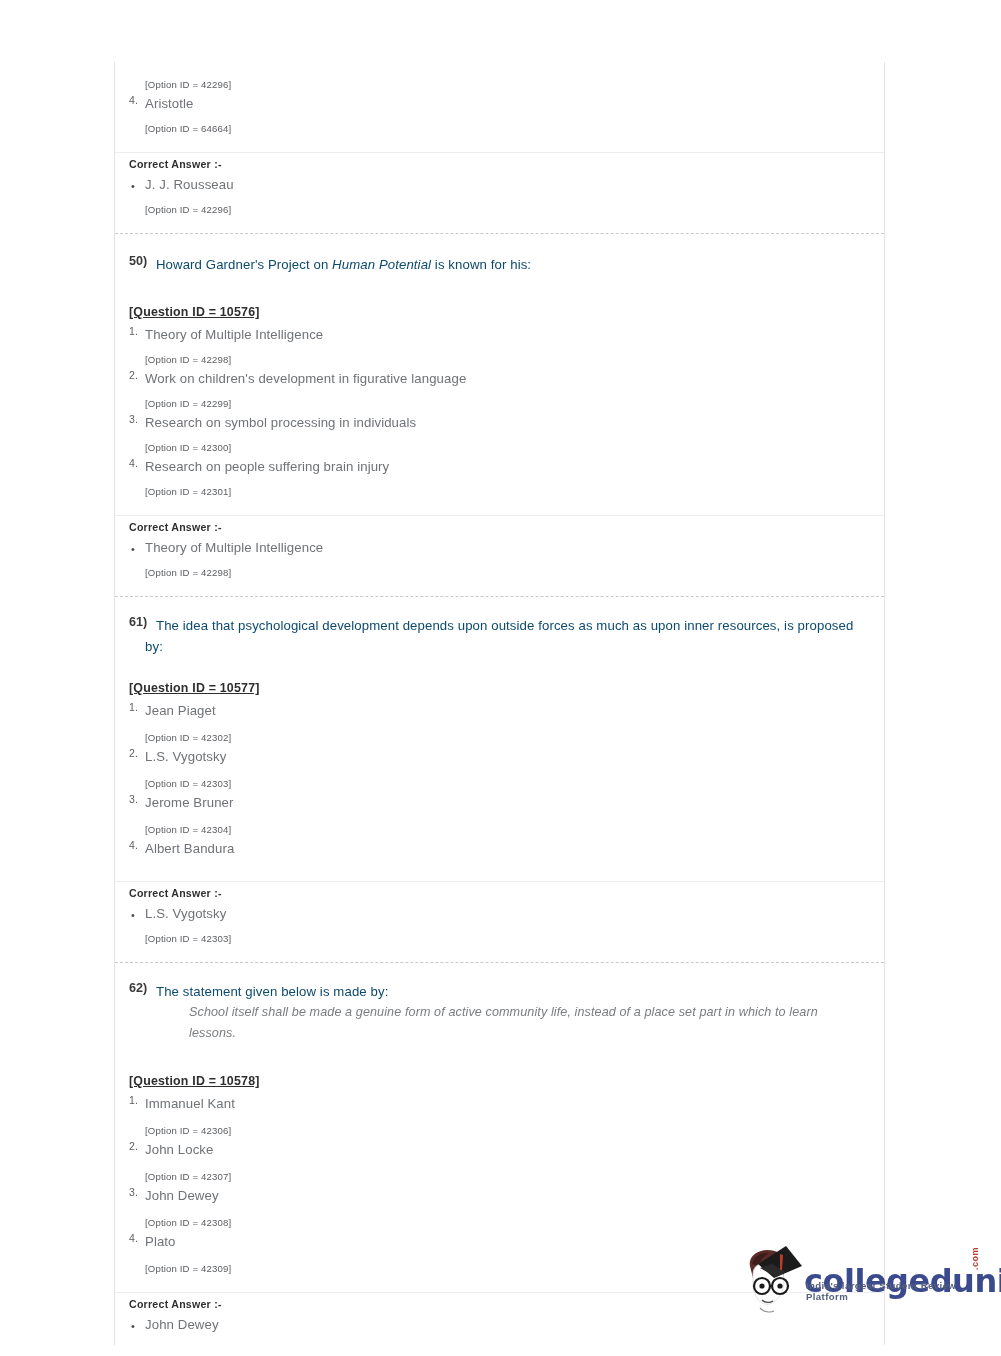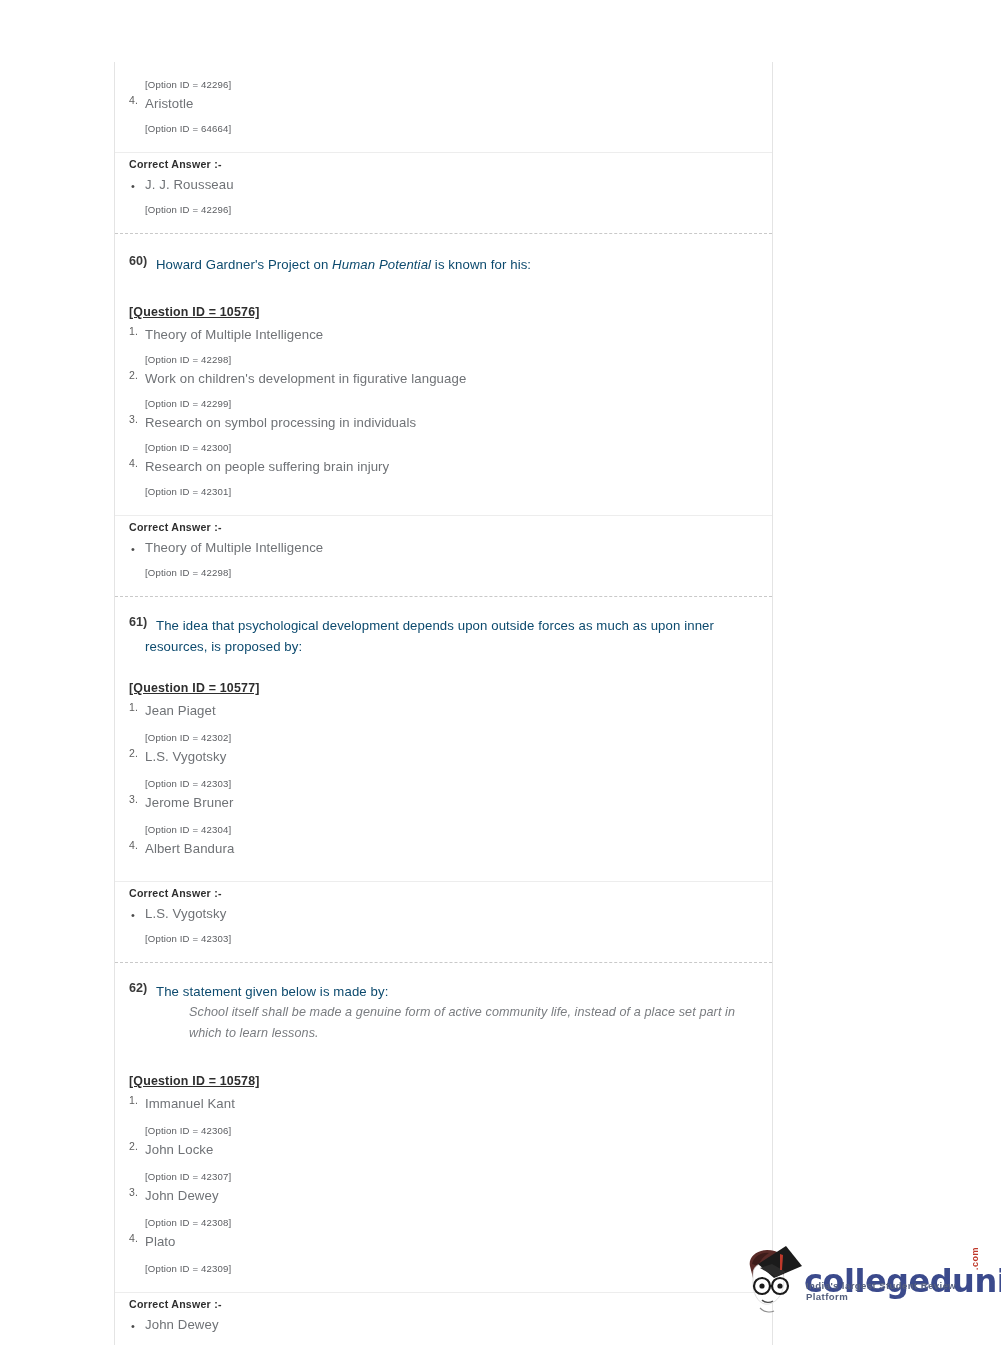--- a/index.html
+++ b/index.html
@@ -21,21 +21,21 @@
     left: 0; top: 0;
     width: 1001px;
     height: 1356px;
     background: #fff;
   }
 
   #content-frame {
     position: absolute;
     left: 114px;
     top: 62px;
-    width: 659px;
+    width: 771px;
     border-left: 1px solid #e4e4e4;
     border-right: 1px solid #e4e4e4;
     box-sizing: border-box;
     padding: 0;
   }
 
   
   .block {
     padding: 0 0 0 0;
   }
@@ -230,21 +230,21 @@
       </div>
       <div class="sp6"></div>
       <div class="opt-id">[Option ID = 42296]</div>
       <div class="sp14"></div>
       <div class="q-sep"></div>
     </div>
 
     <div class="block">
       <div class="sp20"></div>
       <div class="q-head">
-        <span class="q-num">60)</span>
+        <span class="q-num">50)</span>
         <span class="q-text"><span>Howard Gardner's Project on </span><i>Human Potential</i><span> is known for his:</span></span>
       </div>
       <div class="sp30"></div>
       <div class="q-id">[Question ID = 10576]</div>
       <div class="sp6"></div>
 
       <div class="opt-row">
         <span class="opt-num">1.</span>
         <span class="opt-text">Theory of Multiple Intelligence</span>
       </div>

